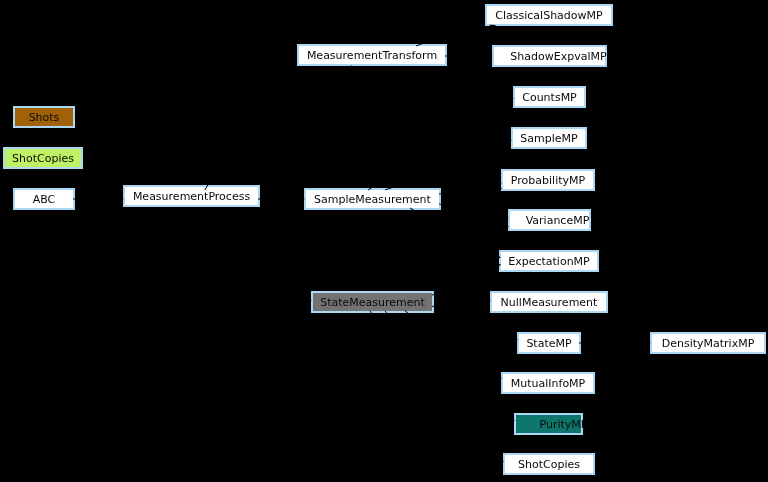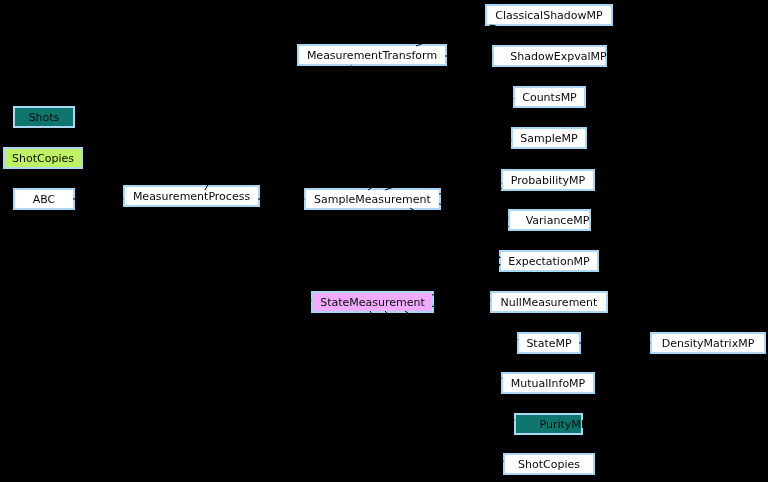--- a/index.html
+++ b/index.html
@@ -37,27 +37,27 @@
     height: 482px;
     z-index: 5;
     pointer-events: none;
   }
 </style>
 </head>
 <body>
 
 <div class="stage" id="stage" style="background: rgb(0, 0, 0);">
   <div id="nodes-layer">
-      <div class="node" style="left: 13px; top: 106px; width: 62px; height: 22px; background: #0f766e; border-color: rgb(171, 215, 244); color: rgb(10, 10, 10);">Shots</div>
+      <div class="node" style="left: 13px; top: 106px; width: 62px; height: 22px; background: #a16207; border-color: rgb(171, 215, 244); color: rgb(10, 10, 10);">Shots</div>
       <div class="node" style="left: 3px; top: 147px; width: 80px; height: 22px; background: #bef264; border-color: rgb(171, 215, 244); color: rgb(10, 10, 10);">ShotCopies</div>
       <div class="node" style="left: 13px; top: 188px; width: 62px; height: 22px; background: rgb(255, 255, 255); border-color: rgb(171, 215, 244); color: rgb(10, 10, 10); text-align: center;">ABC</div>
       <div class="node" style="left: 123px; top: 185px; width: 137px; height: 22px; background: rgb(255, 255, 255); border-color: rgb(171, 215, 244); color: rgb(10, 10, 10);">MeasurementProcess</div>
       <div class="node" style="left: 297px; top: 44px; width: 150px; height: 22px; background: rgb(255, 255, 255); border-color: rgb(171, 215, 244); color: rgb(10, 10, 10);">MeasurementTransform</div>
       <div class="node" style="left: 304px; top: 188px; width: 137px; height: 22px; background: rgb(255, 255, 255); border-color: rgb(171, 215, 244); color: rgb(10, 10, 10);">SampleMeasurement</div>
-      <div class="node" style="left: 311px; top: 291px; width: 123px; height: 22px; background: #f0abfc; border-color: rgb(171, 215, 244); color: rgb(10, 10, 10);">StateMeasurement</div>
+      <div class="node" style="left: 311px; top: 291px; width: 123px; height: 22px; background: #737373; border-color: rgb(171, 215, 244); color: rgb(10, 10, 10);">StateMeasurement</div>
       <div class="node" style="left: 485px; top: 4px; width: 128px; height: 22px; background: rgb(255, 255, 255); border-color: rgb(171, 215, 244); color: rgb(10, 10, 10);">ClassicalShadowMP</div>
       <div class="node" style="left: 492px; top: 45px; width: 115px; height: 22px; background: rgb(255, 255, 255); border-color: rgb(171, 215, 244); color: rgb(10, 10, 10); padding-left: 18px;">ShadowExpvalMP</div>
       <div class="node" style="left: 513px; top: 86px; width: 73px; height: 22px; background: rgb(255, 255, 255); border-color: rgb(171, 215, 244); color: rgb(10, 10, 10);">CountsMP</div>
       <div class="node" style="left: 511px; top: 127px; width: 76px; height: 22px; background: rgb(255, 255, 255); border-color: rgb(171, 215, 244); color: rgb(10, 10, 10);">SampleMP</div>
       <div class="node" style="left: 501px; top: 169px; width: 94px; height: 22px; background: rgb(255, 255, 255); border-color: rgb(171, 215, 244); color: rgb(10, 10, 10);">ProbabilityMP</div>
       <div class="node" style="left: 508px; top: 209px; width: 83px; height: 22px; background: rgb(255, 255, 255); border-color: rgb(171, 215, 244); color: rgb(10, 10, 10); padding-left: 16px;">VarianceMP</div>
       <div class="node" style="left: 499px; top: 250px; width: 100px; height: 22px; background: rgb(255, 255, 255); border-color: rgb(171, 215, 244); color: rgb(10, 10, 10);">ExpectationMP</div>
       <div class="node" style="left: 490px; top: 291px; width: 118px; height: 22px; background: rgb(255, 255, 255); border-color: rgb(171, 215, 244); color: rgb(10, 10, 10);">NullMeasurement</div>
       <div class="node" style="left: 517px; top: 332px; width: 64px; height: 22px; background: rgb(255, 255, 255); border-color: rgb(171, 215, 244); color: rgb(10, 10, 10);">StateMP</div>
       <div class="node" style="left: 501px; top: 372px; width: 94px; height: 22px; background: rgb(255, 255, 255); border-color: rgb(171, 215, 244); color: rgb(10, 10, 10);">MutualInfoMP</div>

